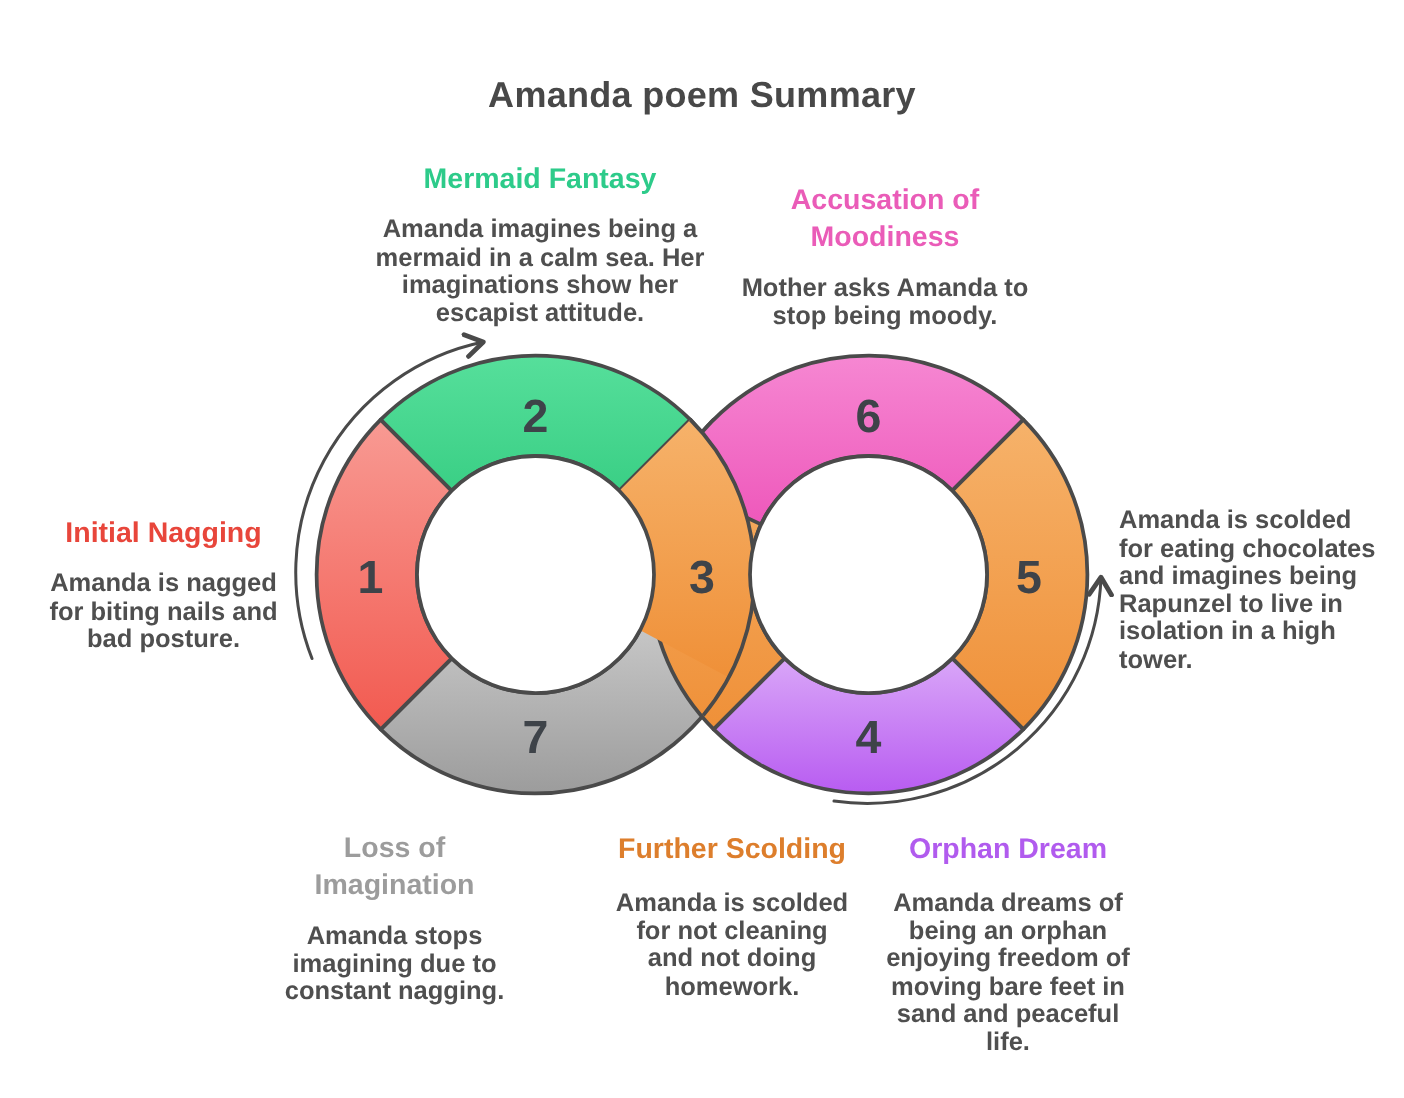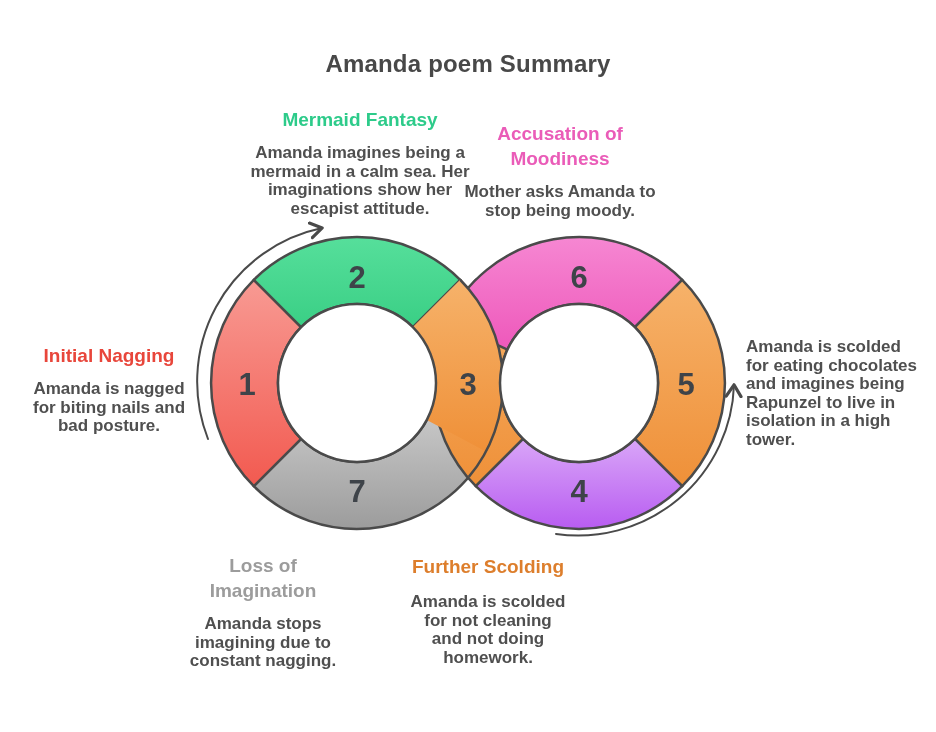--- a/index.html
+++ b/index.html
@@ -9,21 +9,21 @@
   svg.diagram{position:absolute;left:0;top:0;}
   .main-title{position:absolute;left:0;top:50px;width:936px;text-align:center;
       font-size:24px;font-weight:bold;color:#484848;letter-spacing:.2px;}
   .label-block{position:absolute;}
   .label-block .blk-title{font-size:19px;font-weight:bold;line-height:25px;}
   .label-block .blk-desc{font-size:17px;line-height:18.5px;color:#4F4F4F;margin-top:12px;font-weight:bold;}
   .ta-center{text-align:center;}
   .ta-right{text-align:center;}
   .ta-left{text-align:left;}
   .blk-mermaid{left:243px;top:107px;width:234px;text-align:center;}
-  .blk-accusation{left:452px;top:121px;width:216px;}
+  .blk-accusation{left:482px;top:121px;width:216px;}
   .blk-accusation .blk-title{width:140px;margin:0 auto;}
   .blk-initial{left:28px;top:343px;width:162px;}
   .blk-chocolate{left:746px;top:326px;width:172px;}
   .blk-loss{left:178px;top:553px;width:170px;}
   .blk-loss .blk-title{width:120px;margin:0 auto;}
   .blk-further{left:395px;top:554px;width:186px;}
   .blk-further .blk-desc{width:162px;margin:14px auto 15px;}
   .blk-orphan{left:568px;top:554px;width:208px;}
   .blk-orphan .blk-desc{width:182px;margin:14px auto 0;}
   .seg-number{font-size:31px;font-weight:bold;fill:#3E4349;}
@@ -129,14 +129,18 @@
   <div class="label-block blk-loss ta-center">
     <div class="blk-title" style="color: rgb(156, 156, 156);">Loss of Imagination</div>
     <div class="blk-desc">Amanda stops imagining due to constant nagging.</div>
   </div>
 
   <div class="label-block blk-further ta-center">
     <div class="blk-title" style="color: rgb(221, 126, 44);">Further Scolding</div>
     <div class="blk-desc">Amanda is scolded for not cleaning and not doing homework.</div>
   </div>
 
+  <div class="label-block blk-orphan ta-center">
+    <div class="blk-title" style="color: rgb(177, 91, 238);">Orphan Dream</div>
+    <div class="blk-desc">Amanda dreams of being an orphan enjoying freedom of moving bare feet in sand and peaceful life.</div>
+  </div>
 
 </div>
 
 </body></html>

